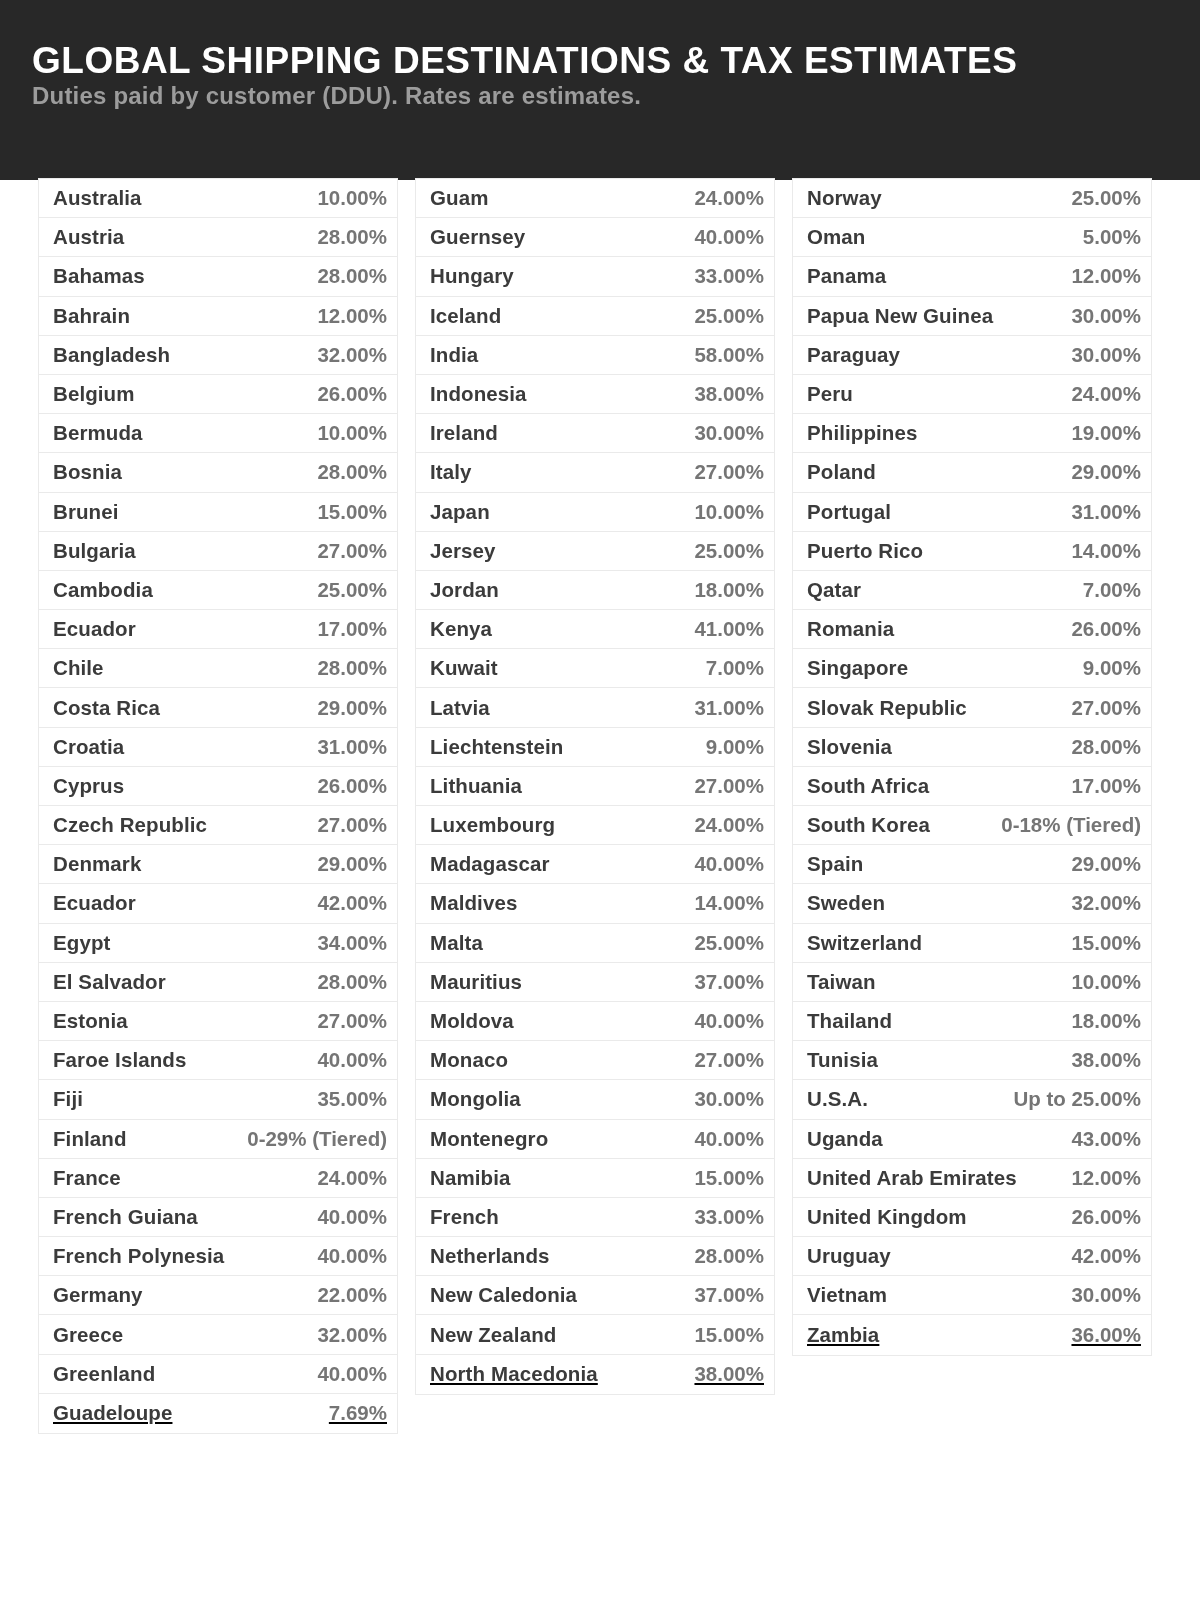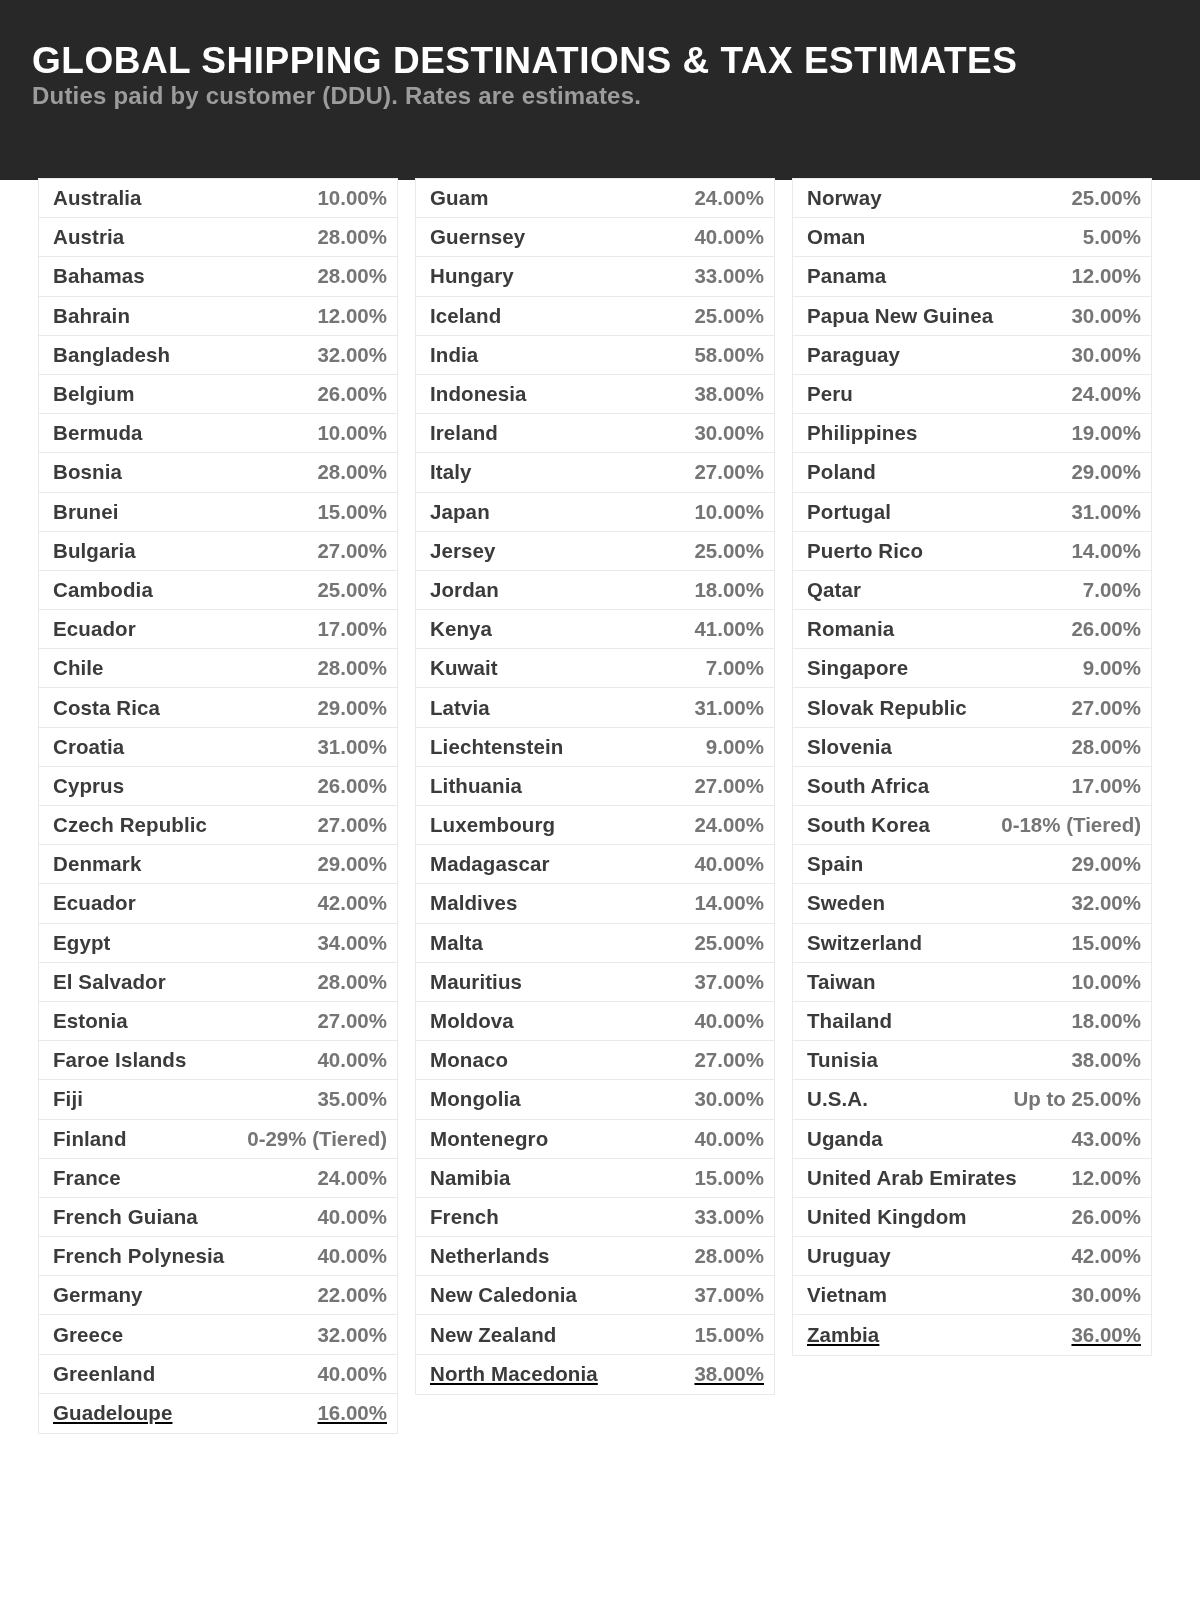--- a/index.html
+++ b/index.html
@@ -218,21 +218,21 @@
       <div class="row">
         <span class="country">Greece</span>
         <span class="rate">32.00%</span>
       </div>
       <div class="row">
         <span class="country">Greenland</span>
         <span class="rate">40.00%</span>
       </div>
       <div class="row">
         <span class="country">Guadeloupe</span>
-        <span class="rate">16.00%</span>
+        <span class="rate">7.69%</span>
       </div>
     </div>
   <div class="col">
       <div class="row">
         <span class="country">Guam</span>
         <span class="rate">24.00%</span>
       </div>
       <div class="row">
         <span class="country">Guernsey</span>
         <span class="rate">40.00%</span>

